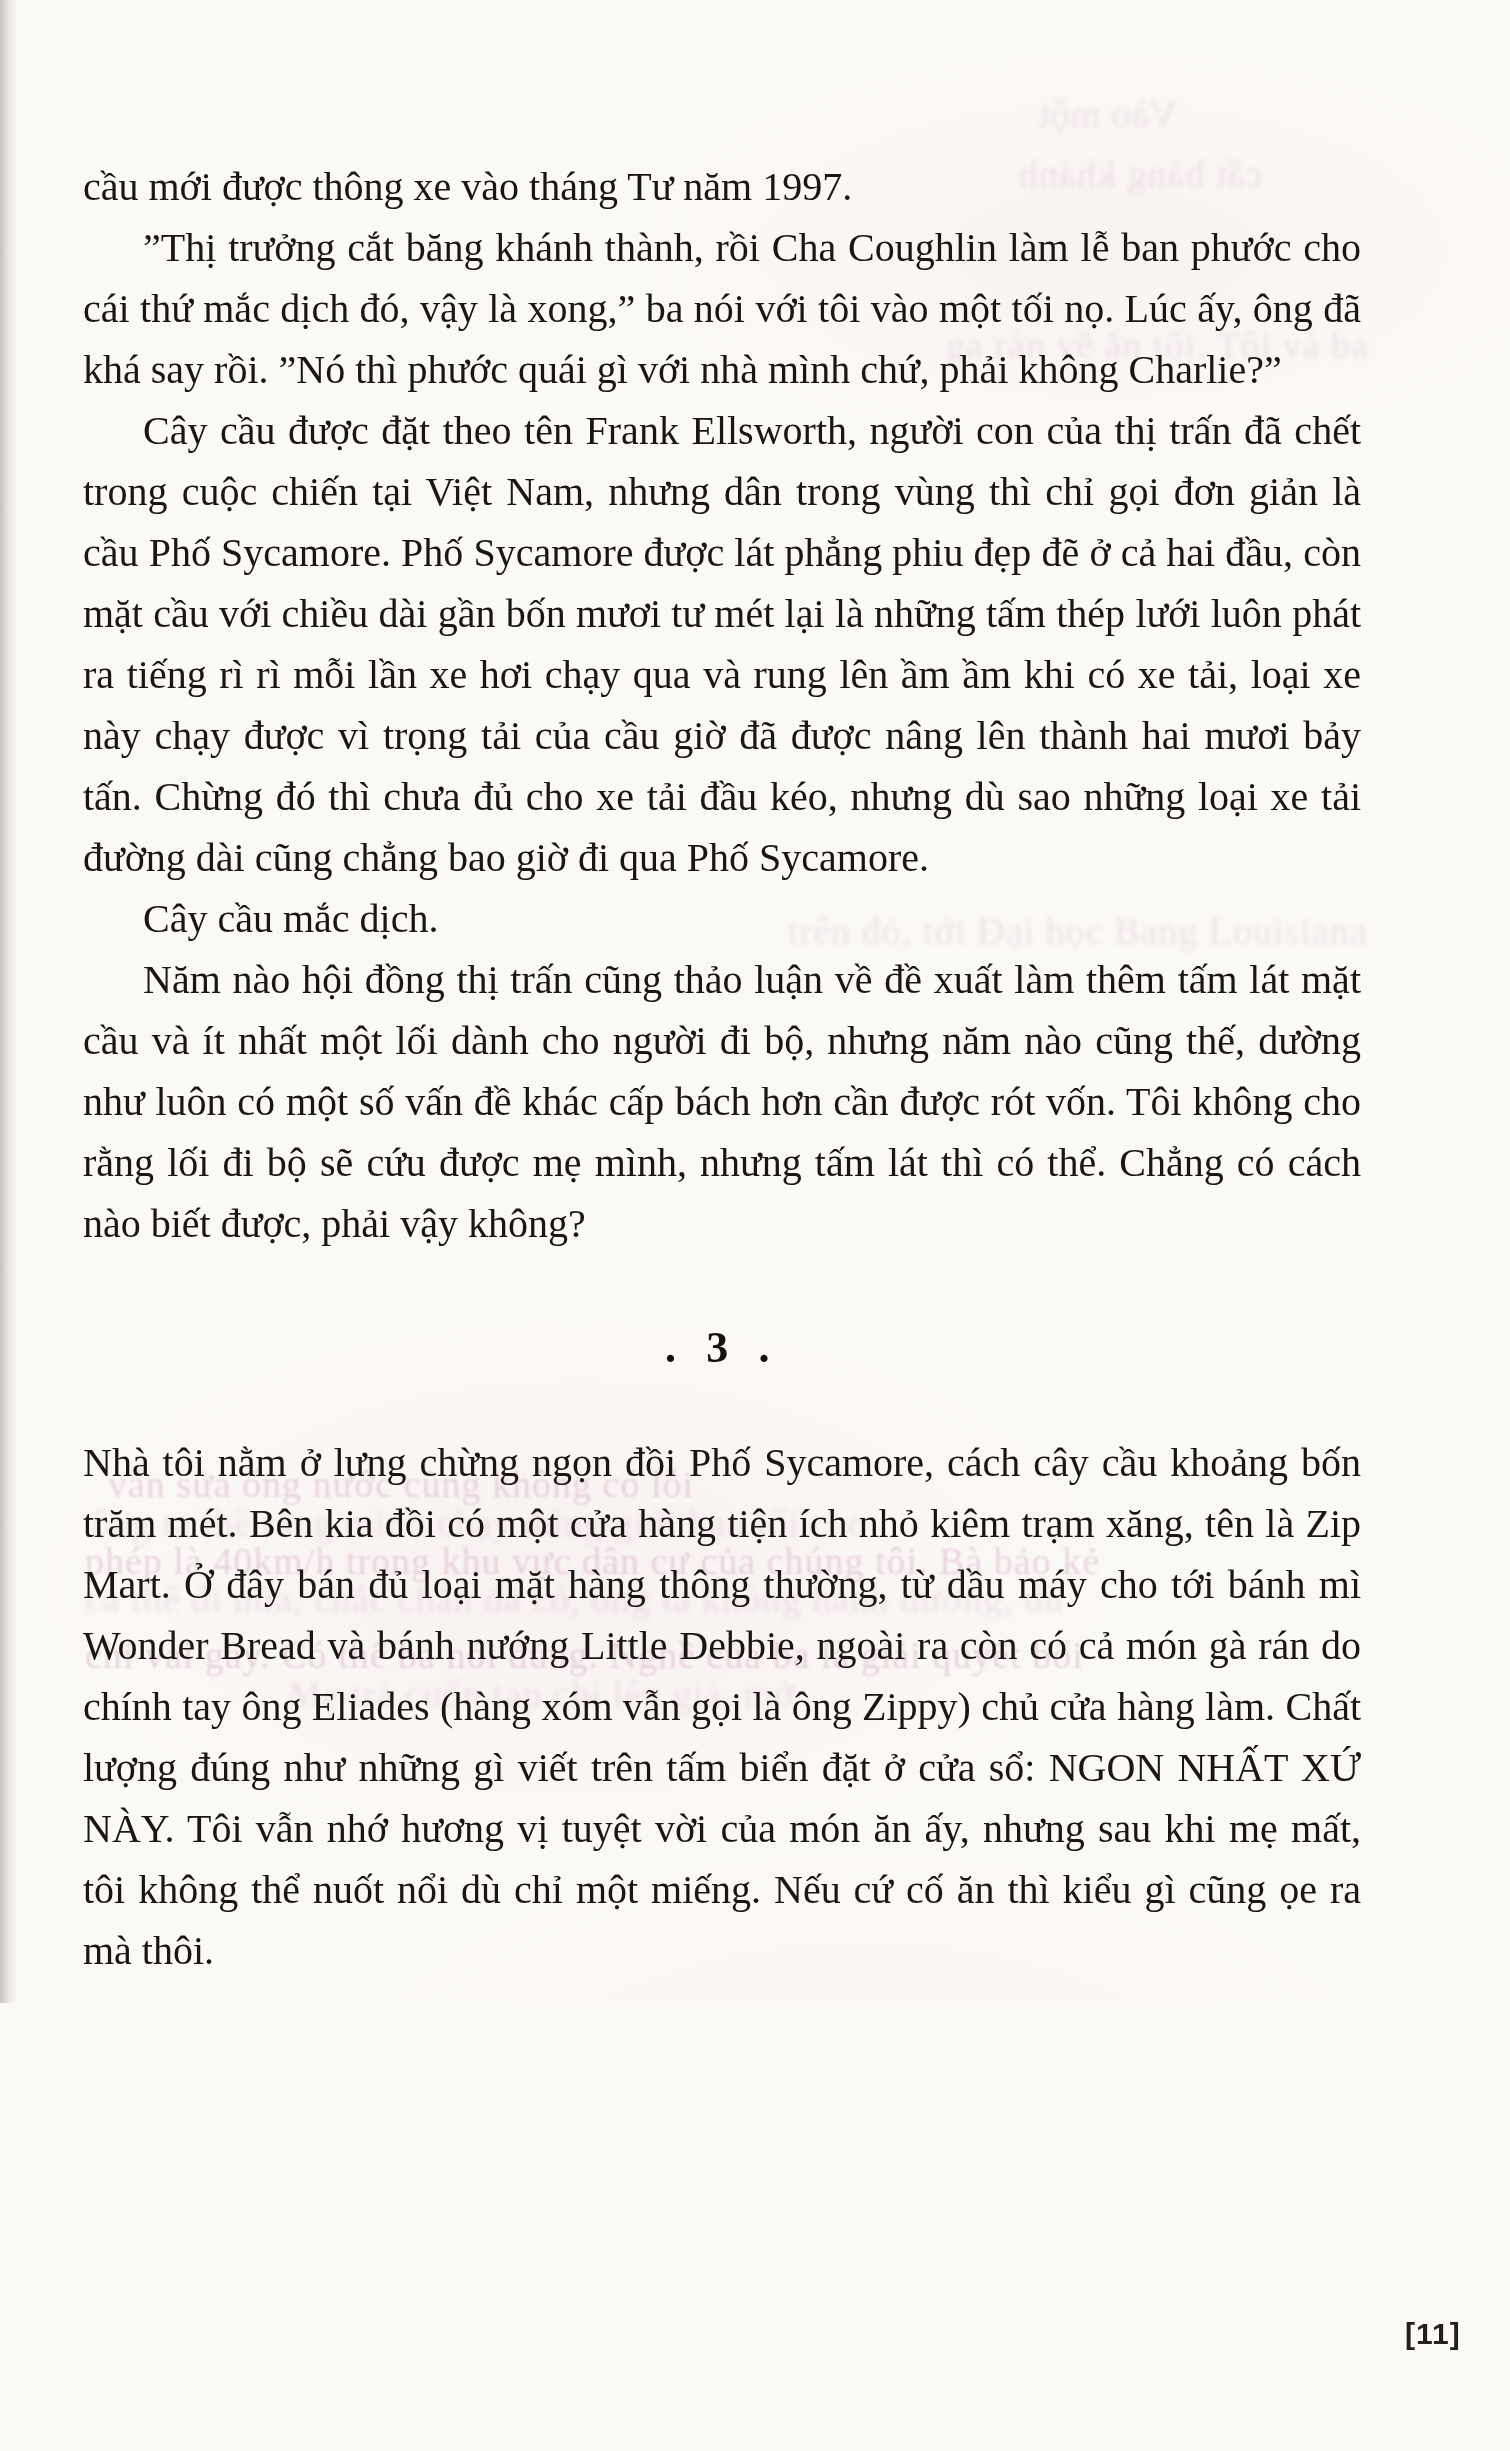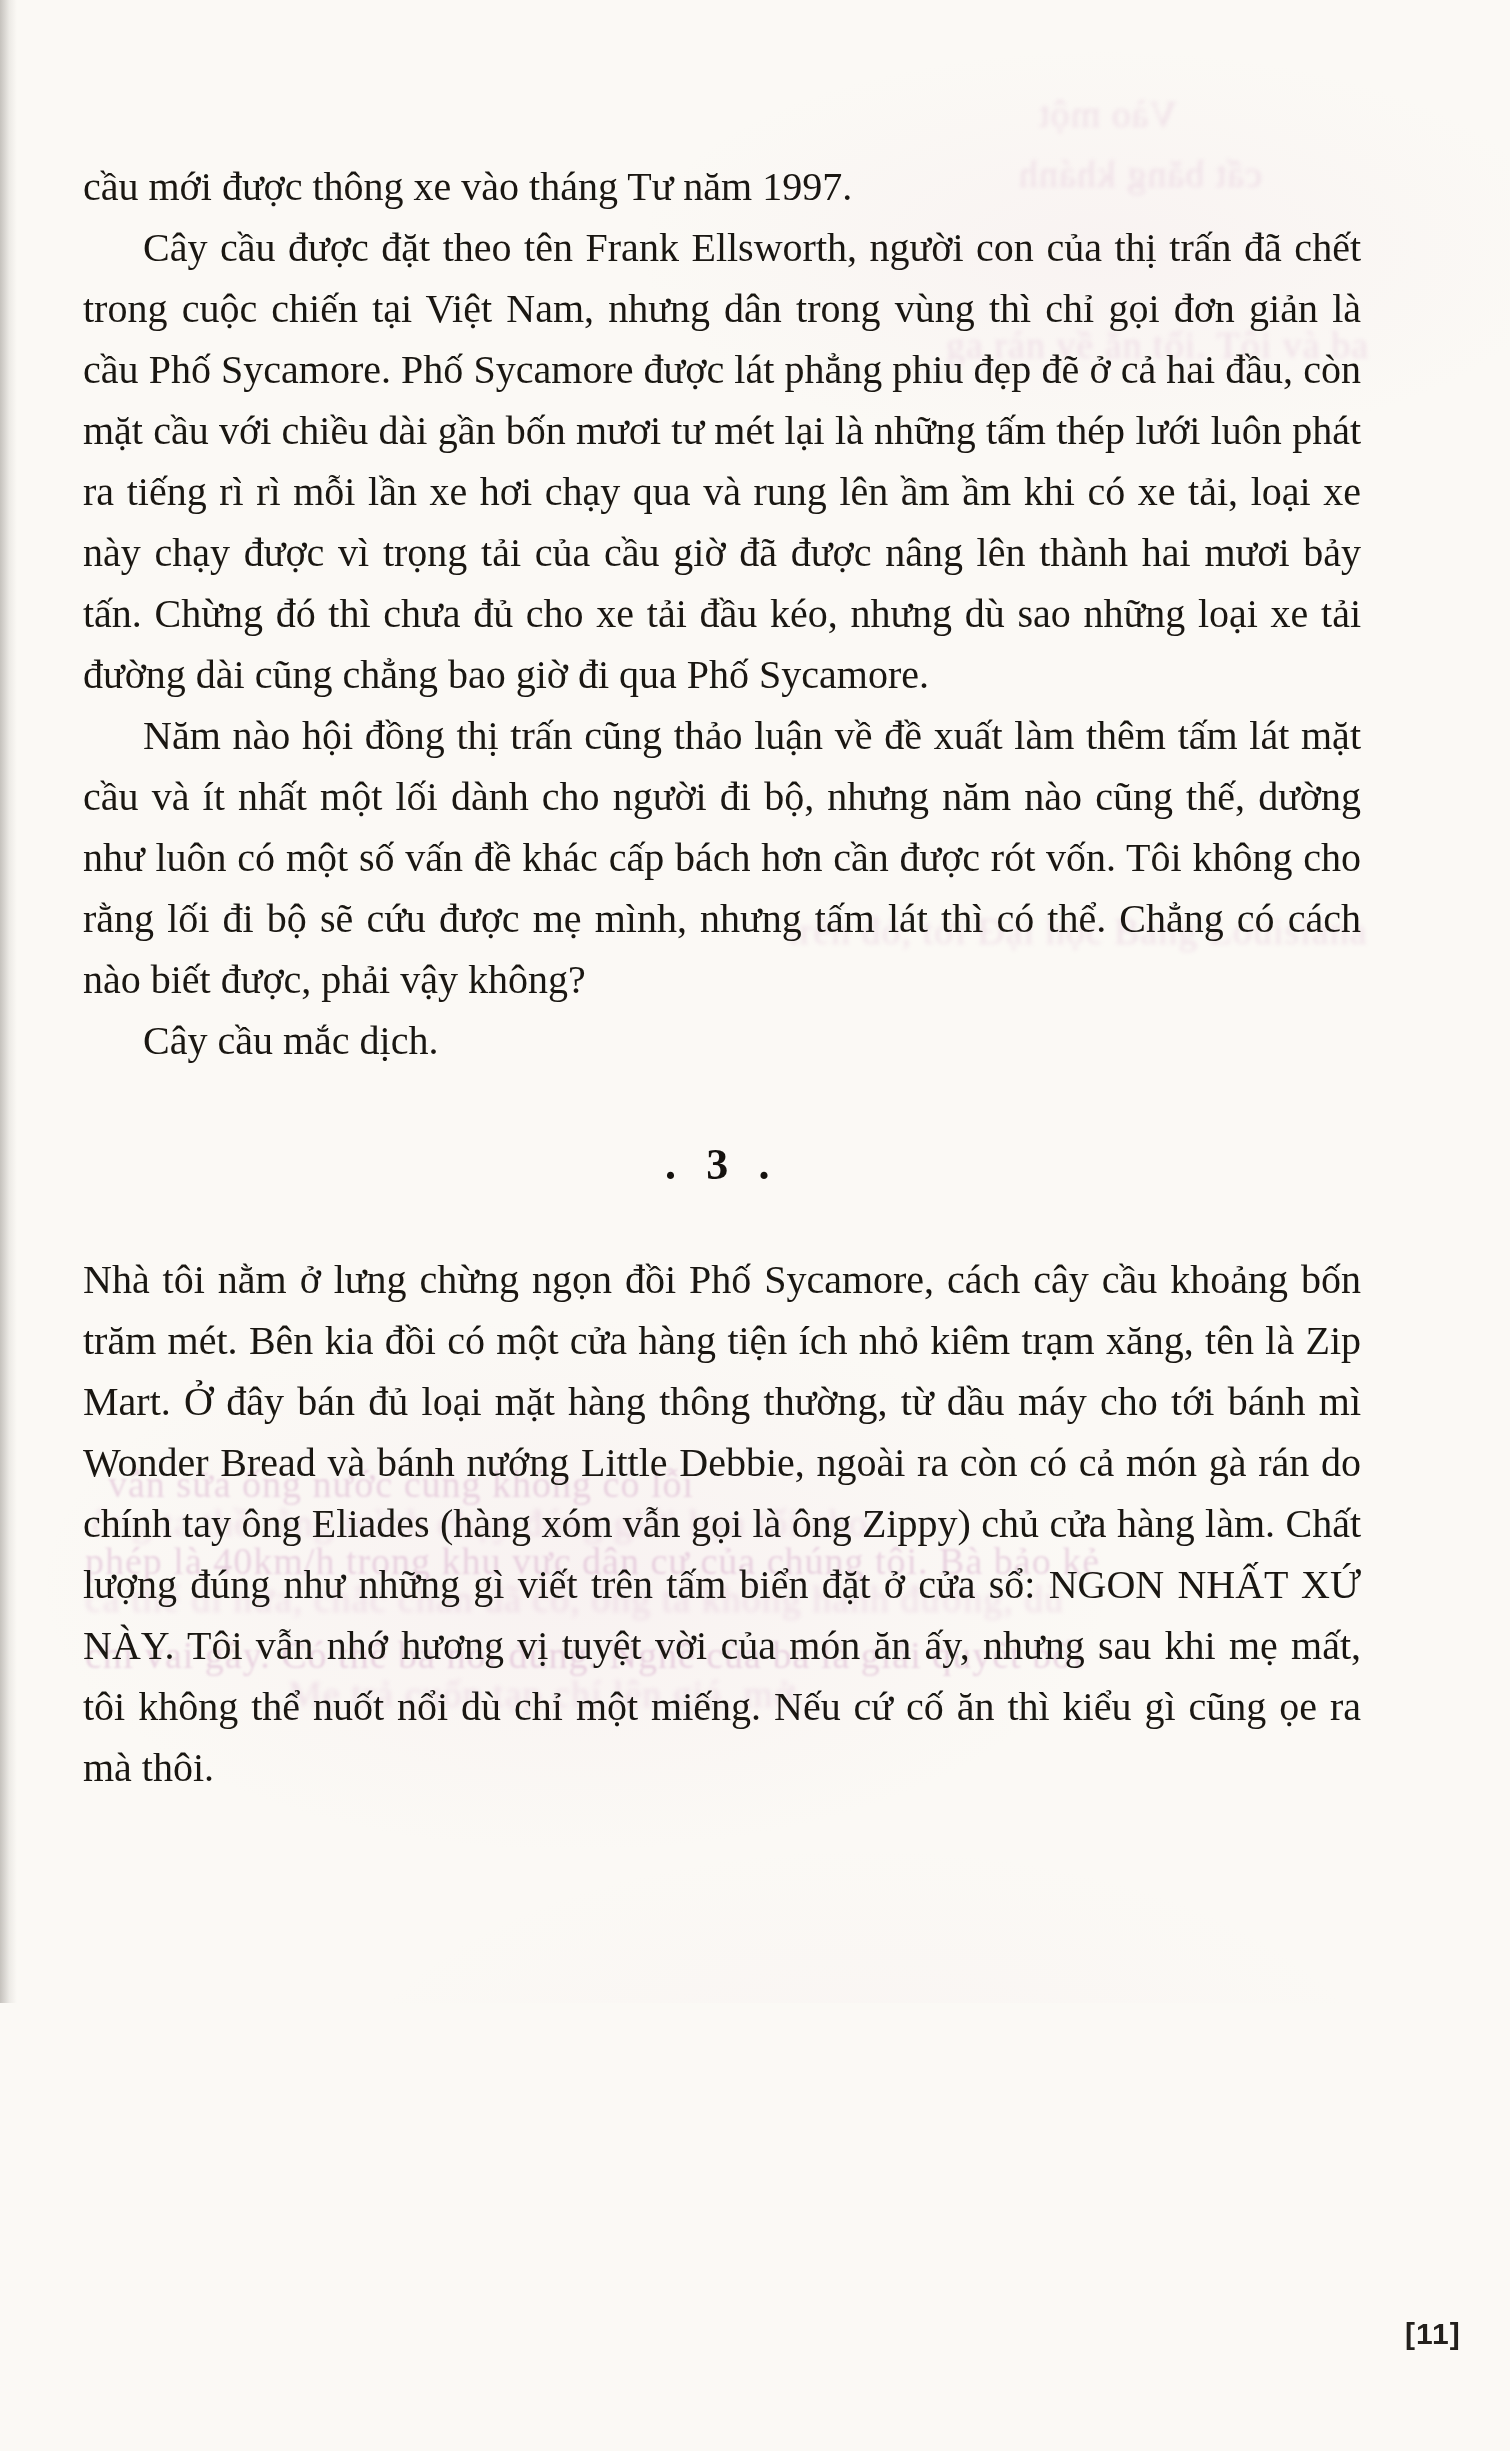--- a/index.html
+++ b/index.html
@@ -85,23 +85,24 @@
     <div class="ghost" style="top:1462px; left:108px;">vẫn sữa ống nước cũng không có lỗi</div>
     <div class="ghost soft" style="top:1501px; left:92px;">ông ta thề rằng mình chạy đúng giới hạn tối cho</div>
     <div class="ghost" style="top:1539px; left:85px;">phép là 40km/h trong khu vực dân cư của chúng tôi. Bà bảo kẻ</div>
     <div class="ghost soft" style="top:1577px; left:85px;">cả thể đi nữa, chắc chắn đã có, ông ta không hành đường, dù</div>
     <div class="ghost" style="top:1633px; left:85px;">chỉ vai gầy. Có thể ba nói đúng. Nghề của ba là giải quyết bối</div>
     <div class="ghost soft" style="top:1672px; left:288px;">Mẹ trả cuốn tạp chí lên giá, mở</div>
   </div>
 
   <main class="text-block">
     <p class="para">cầu mới được thông xe vào tháng Tư năm 1997.</p>
+    <p class="para indent">”Thị trưởng cắt băng khánh thành, rồi Cha Coughlin làm lễ ban phước cho cái thứ mắc dịch đó, vậy là xong,” ba nói với tôi vào một tối nọ. Lúc ấy, ông đã khá say rồi. ”Nó thì phước quái gì với nhà mình chứ, phải không Charlie?”</p>
     <p class="para indent">Cây cầu được đặt theo tên Frank Ellsworth, người con của thị trấn đã chết trong cuộc chiến tại Việt Nam, nhưng dân trong vùng thì chỉ gọi đơn giản là cầu Phố Sycamore. Phố Sycamore được lát phẳng phiu đẹp đẽ ở cả hai đầu, còn mặt cầu với chiều dài gần bốn mươi tư mét lại là những tấm thép lưới luôn phát ra tiếng rì rì mỗi lần xe hơi chạy qua và rung lên ầm ầm khi có xe tải, loại xe này chạy được vì trọng tải của cầu giờ đã được nâng lên thành hai mươi bảy tấn. Chừng đó thì chưa đủ cho xe tải đầu kéo, nhưng dù sao những loại xe tải đường dài cũng chẳng bao giờ đi qua Phố Sycamore.</p>
+    <p class="para indent">Cây cầu mắc dịch.</p>
     <p class="para indent">Năm nào hội đồng thị trấn cũng thảo luận về đề xuất làm thêm tấm lát mặt cầu và ít nhất một lối dành cho người đi bộ, nhưng năm nào cũng thế, dường như luôn có một số vấn đề khác cấp bách hơn cần được rót vốn. Tôi không cho rằng lối đi bộ sẽ cứu được mẹ mình, nhưng tấm lát thì có thể. Chẳng có cách nào biết được, phải vậy không?</p>
-    <p class="para indent">Cây cầu mắc dịch.</p>
     <h2 class="section-heading">. 3 .</h2>
     <p class="para">Nhà tôi nằm ở lưng chừng ngọn đồi Phố Sycamore, cách cây cầu khoảng bốn trăm mét. Bên kia đồi có một cửa hàng tiện ích nhỏ kiêm trạm xăng, tên là Zip Mart. Ở đây bán đủ loại mặt hàng thông thường, từ dầu máy cho tới bánh mì Wonder Bread và bánh nướng Little Debbie, ngoài ra còn có cả món gà rán do chính tay ông Eliades (hàng xóm vẫn gọi là ông Zippy) chủ cửa hàng làm. Chất lượng đúng như những gì viết trên tấm biển đặt ở cửa sổ: NGON NHẤT XỨ NÀY. Tôi vẫn nhớ hương vị tuyệt vời của món ăn ấy, nhưng sau khi mẹ mất, tôi không thể nuốt nổi dù chỉ một miếng. Nếu cứ cố ăn thì kiểu gì cũng ọe ra mà thôi.</p>
   </main>
 
   <div class="page-number">[11]</div>
 
 </div>
 
 
 </body></html>

